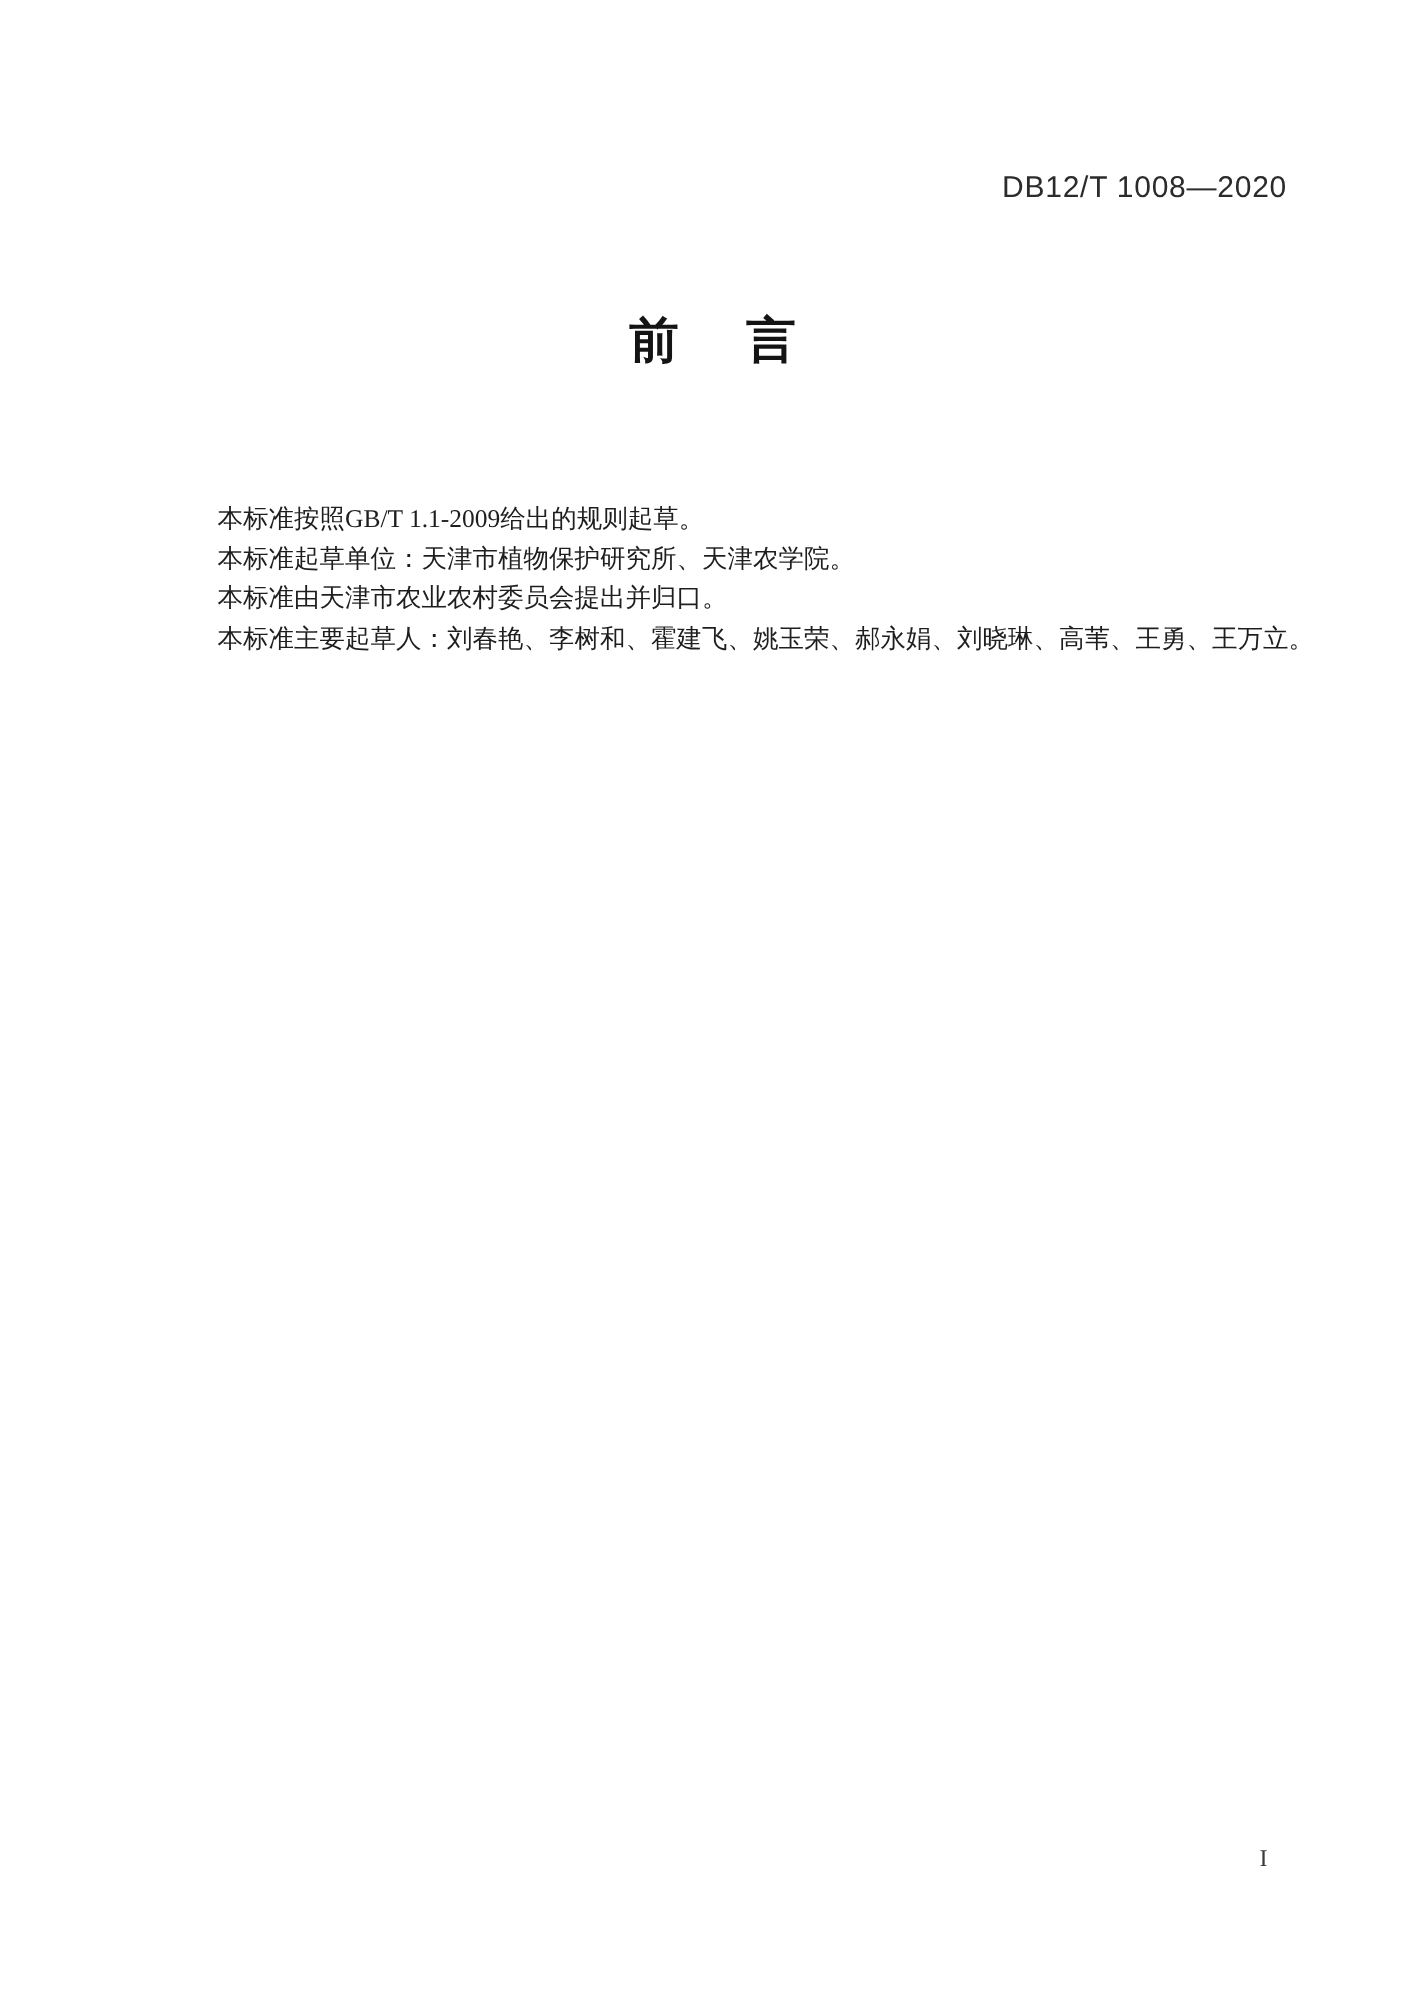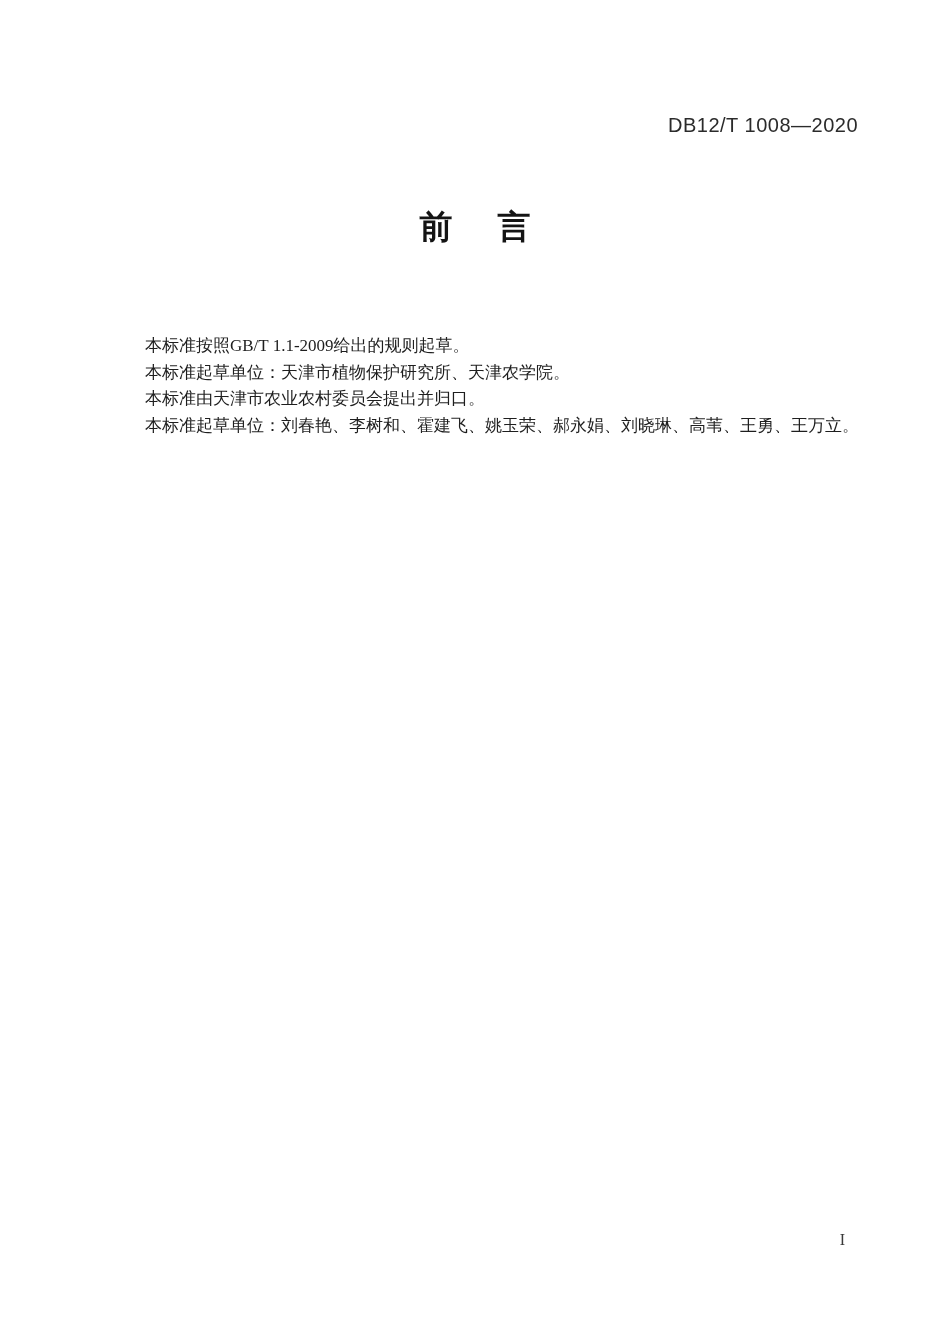--- a/index.html
+++ b/index.html
@@ -72,18 +72,18 @@
 
   <h1 class="foreword-title">
     <span>前</span>
     <span>言</span>
   </h1>
 
   <div class="body-text">
     <p>本标准按照GB/T 1.1-2009给出的规则起草。</p>
     <p>本标准起草单位：天津市植物保护研究所、天津农学院。</p>
     <p>本标准由天津市农业农村委员会提出并归口。</p>
-    <p>本标准起草单位：刘春艳、李树和、霍建飞、姚玉荣、郝永娟、刘晓琳、高苇、王勇、王万立。</p>
+    <p>本标准主要起草人：刘春艳、李树和、霍建飞、姚玉荣、郝永娟、刘晓琳、高苇、王勇、王万立。</p>
   </div>
 
   <div class="page-number">I</div>
 
 </div>
 
 </body></html>

